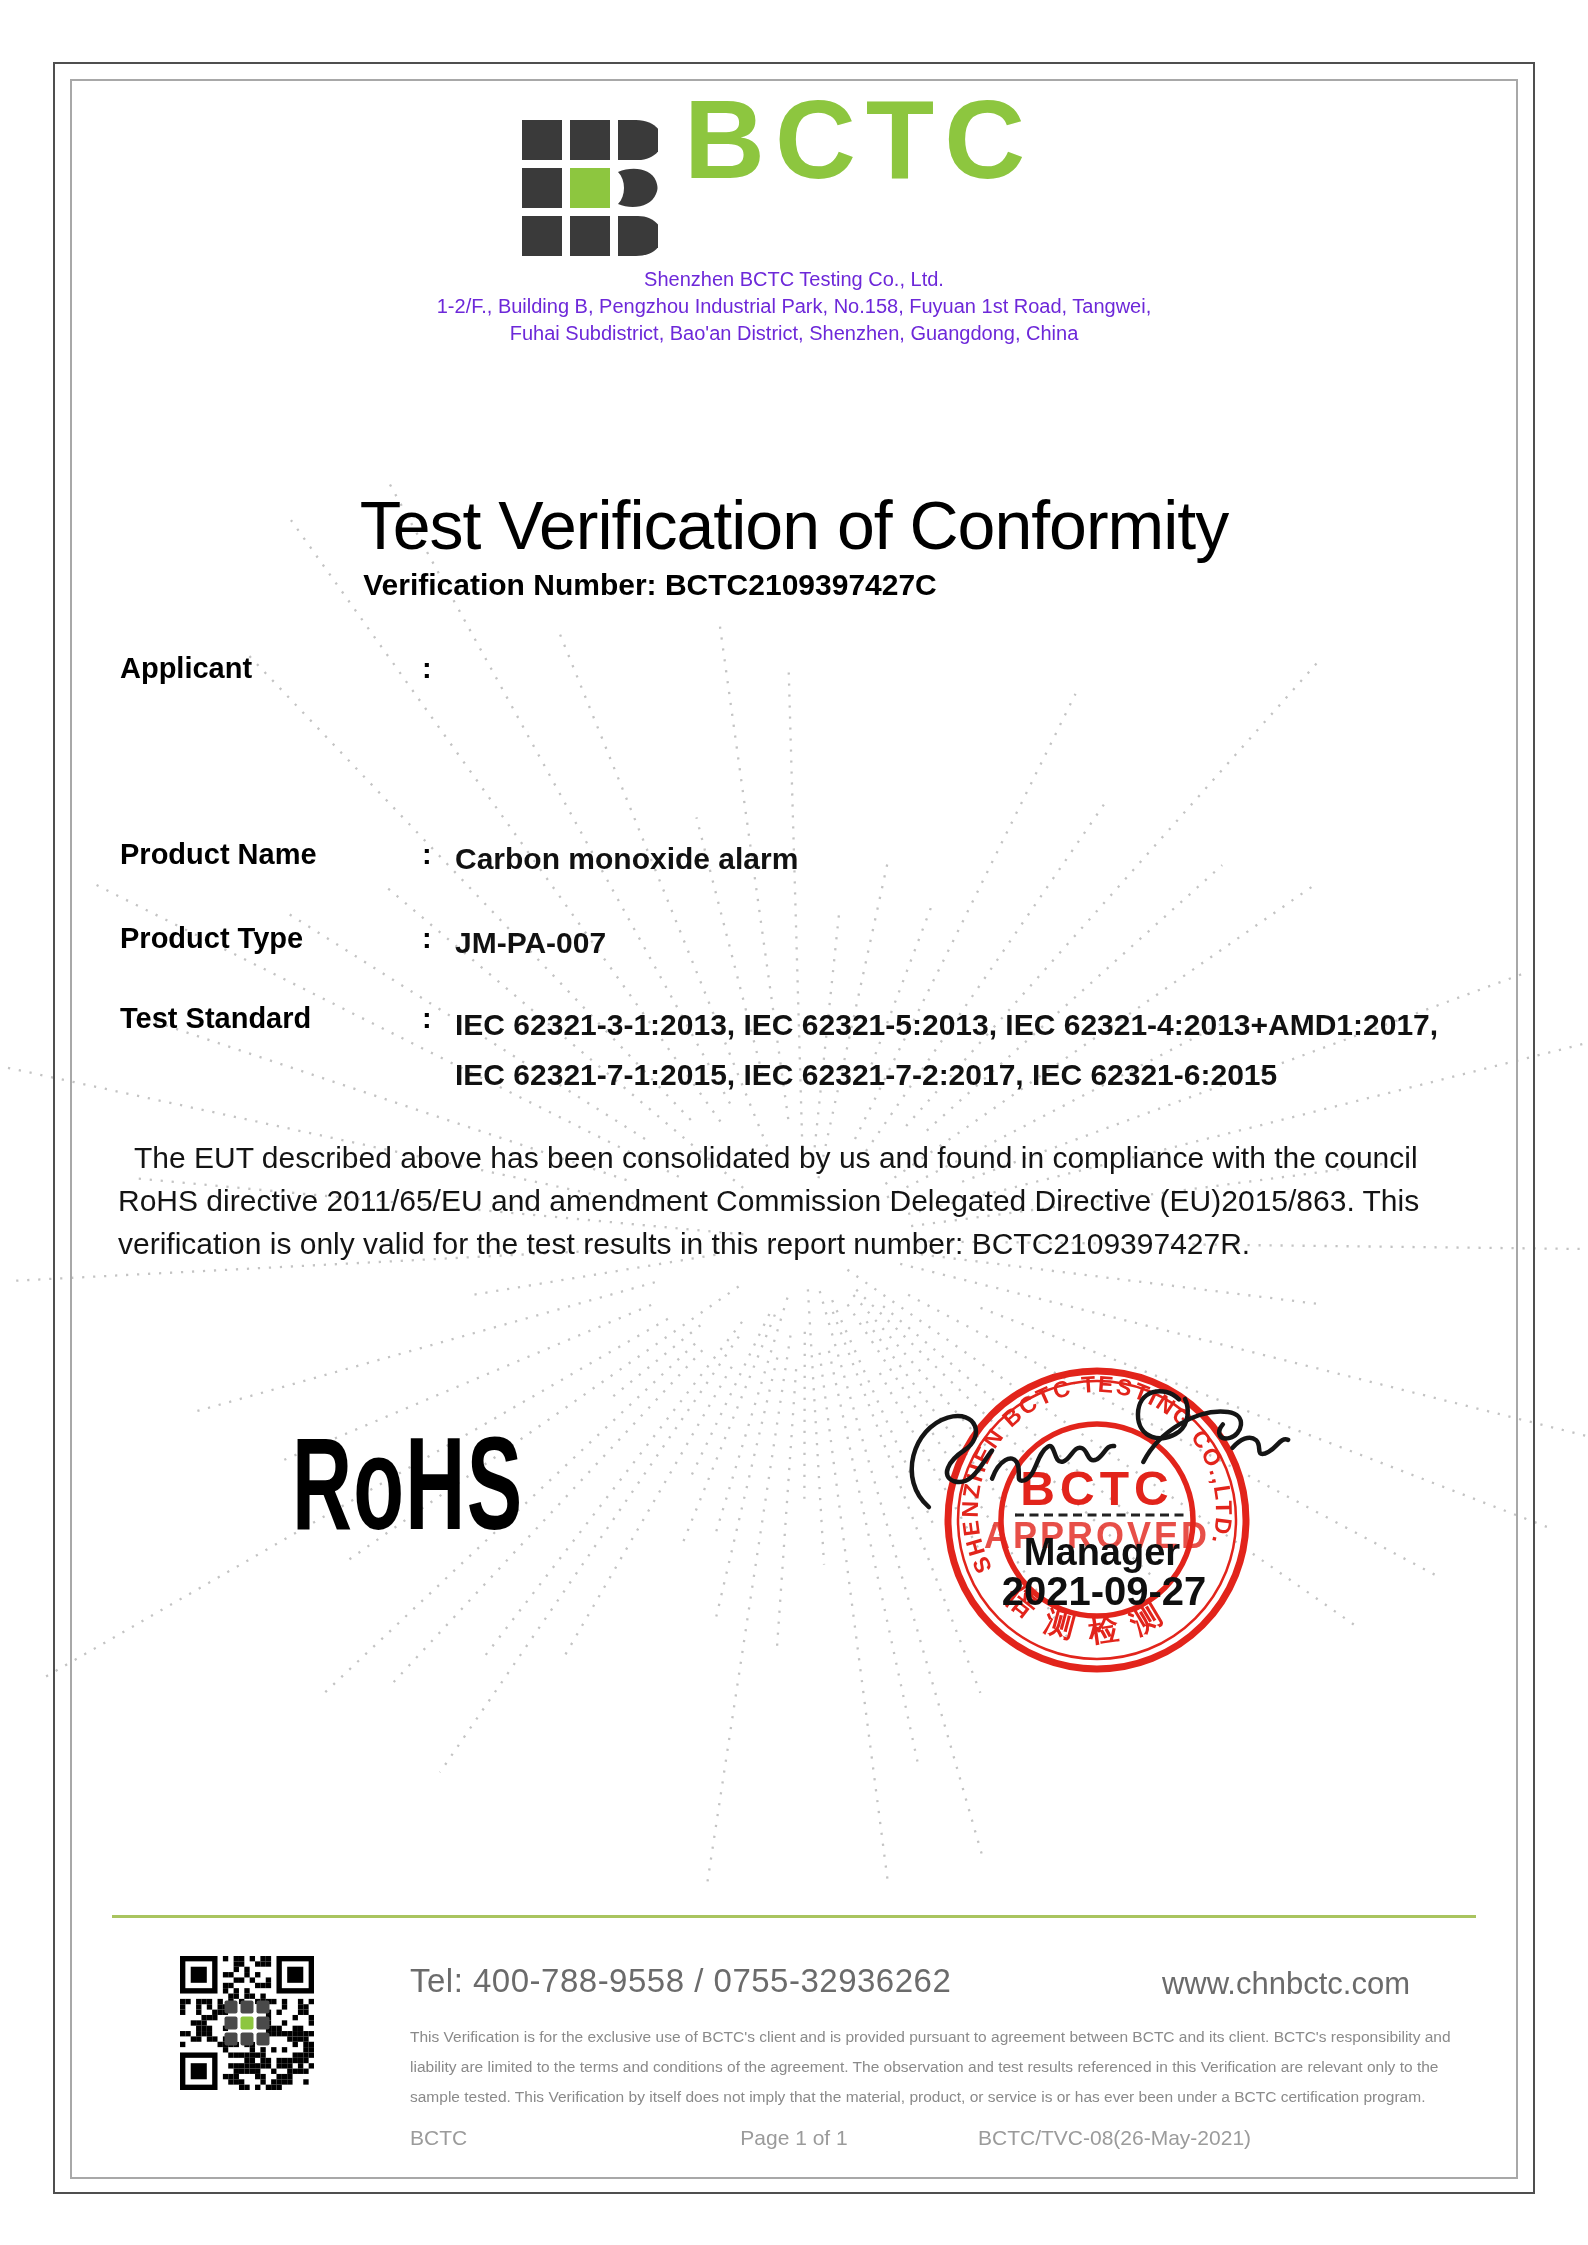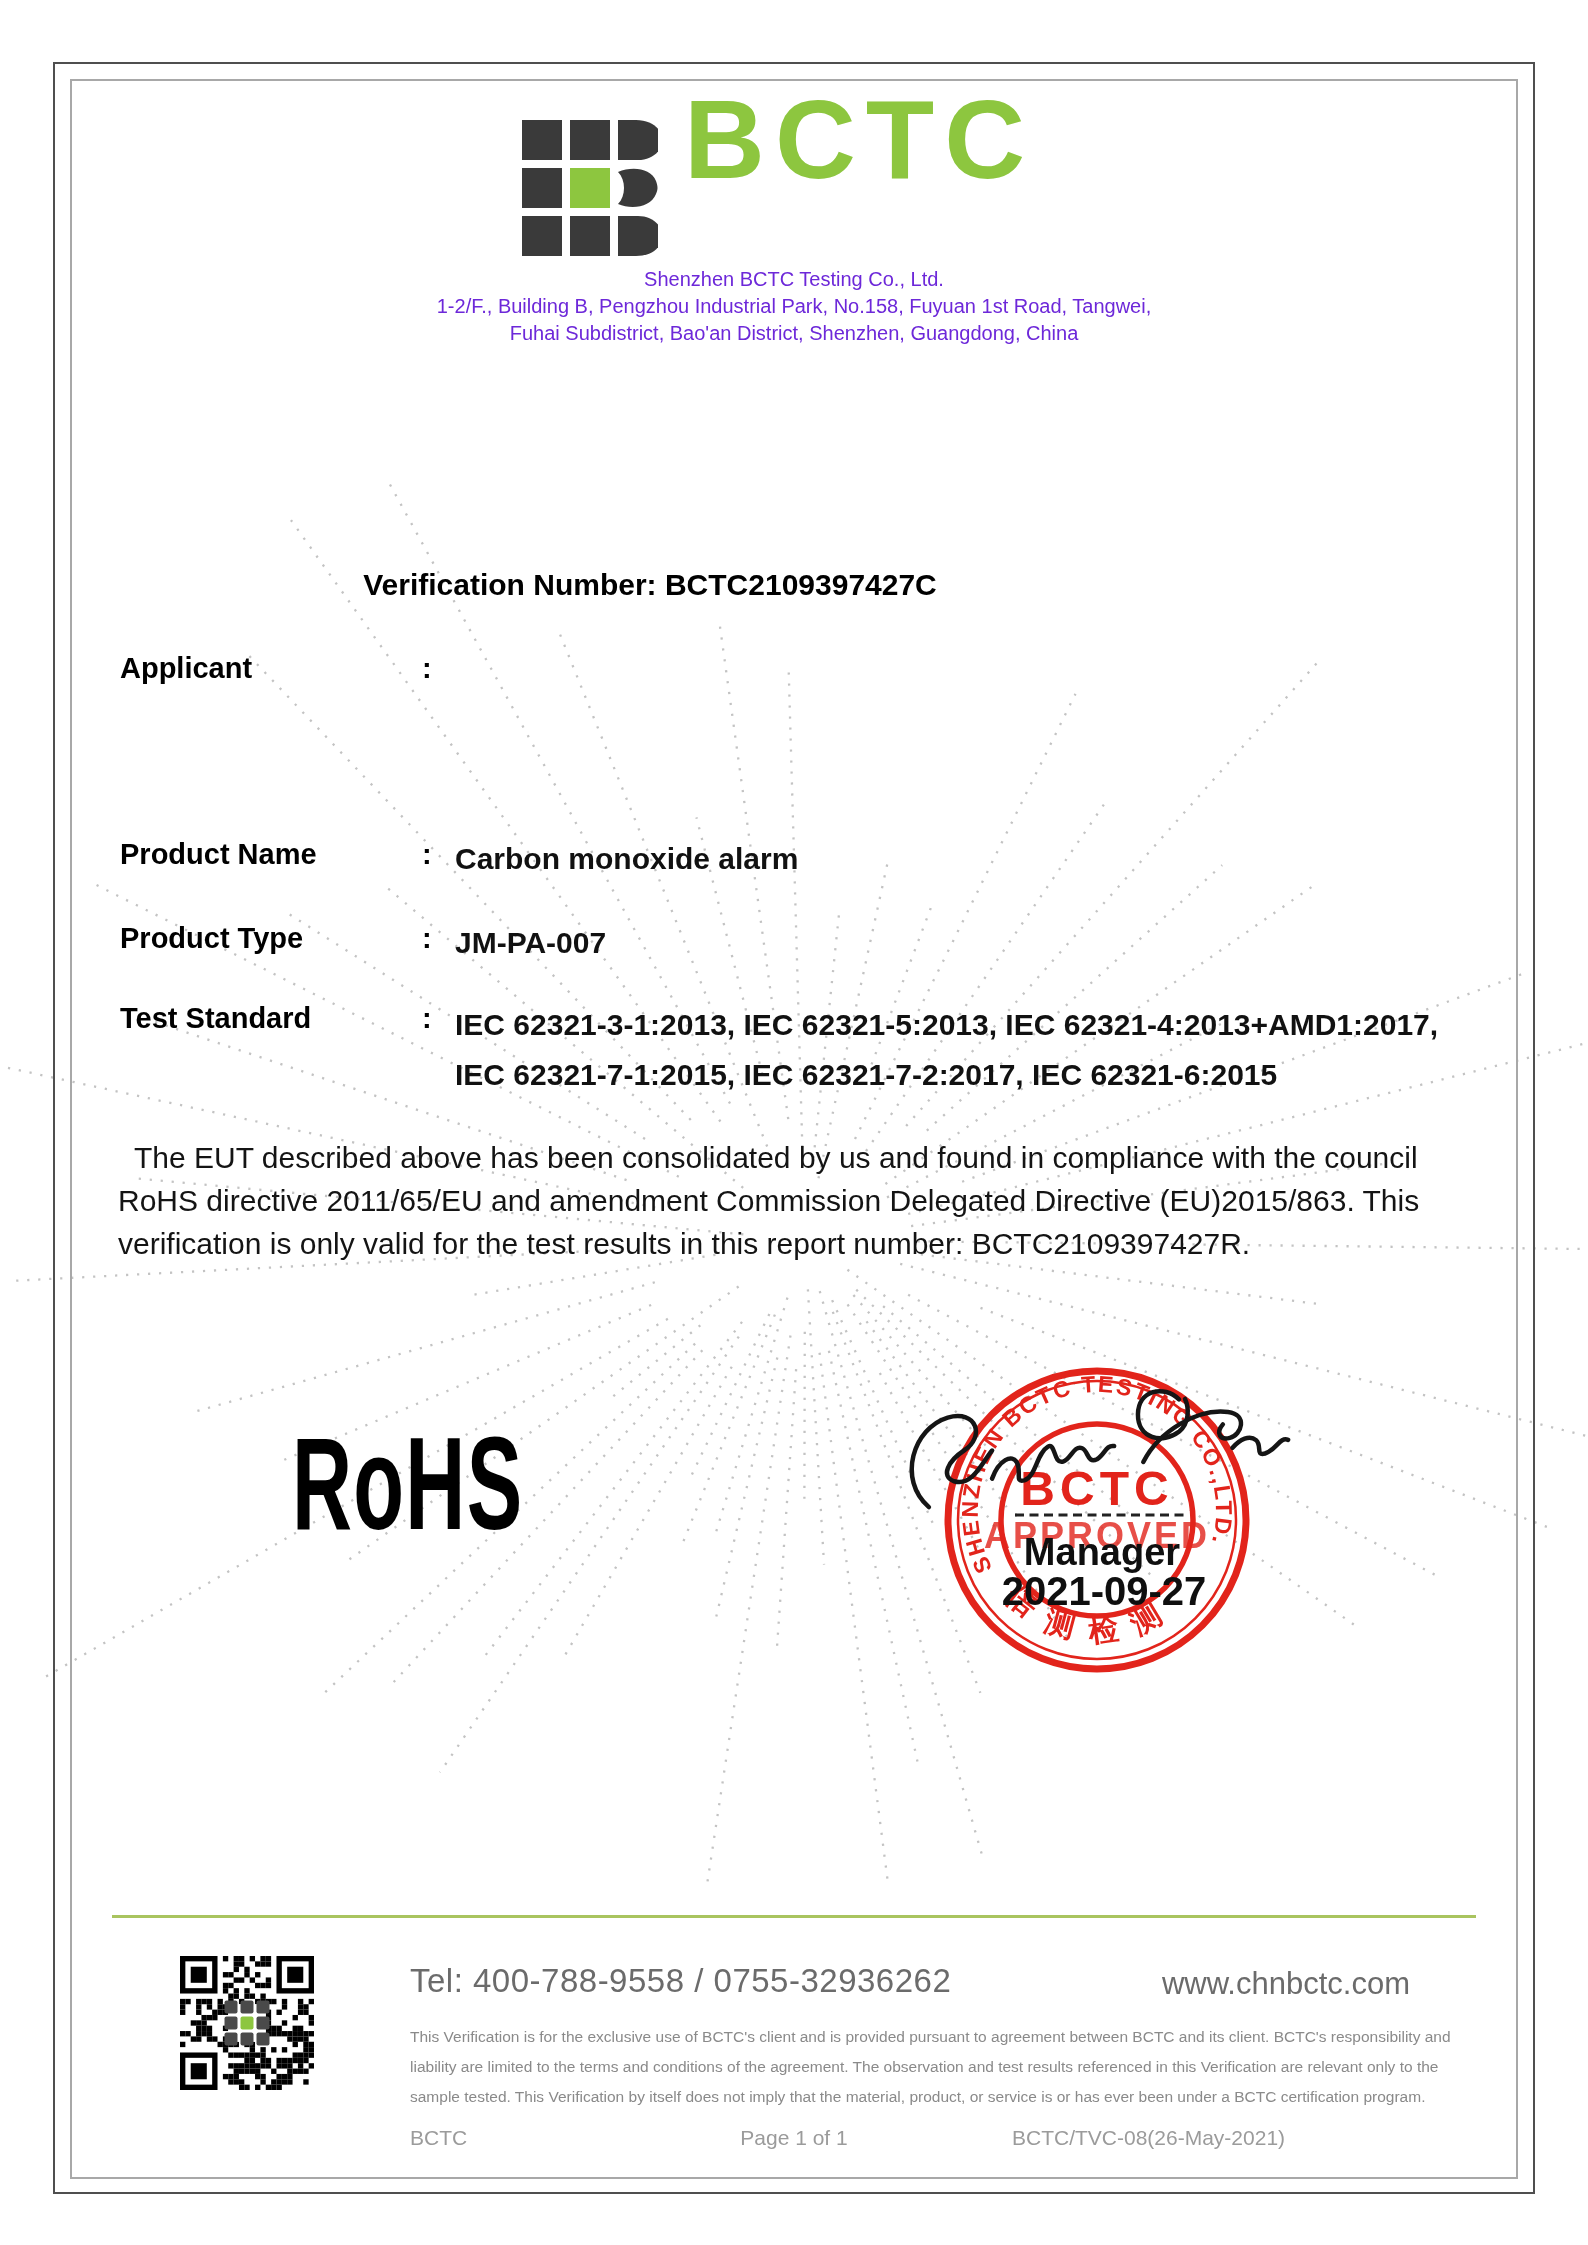--- a/index.html
+++ b/index.html
@@ -36,21 +36,21 @@
   .green-rule{position:absolute; left:112px; top:1915px; width:1364px; height:3px; background:#a9c45f;}
   .qr{position:absolute; left:180px; top:1956px;}
   .tel{position:absolute; left:410px; top:1962px; font-size:33px; color:#6b6b6b; letter-spacing:0.5px;}
   .website{position:absolute; left:1050px; top:1966px; width:360px; text-align:right;
     font-size:31px; color:#6b6b6b;}
   .disclaimer{position:absolute; left:410px; top:2022px; width:1066px; font-size:15.5px;
     line-height:1.92; color:#8a8a8a;}
   .footer-left{position:absolute; left:410px; top:2126px; font-size:21px; color:#9b9b9b;}
   .footer-center{position:absolute; left:0; top:2126px; width:1588px; text-align:center;
     font-size:21px; color:#9b9b9b;}
-  .footer-right{position:absolute; left:1012px; top:2126px; font-size:21px; color:#9b9b9b;}
+  .footer-right{position:absolute; left:978px; top:2126px; font-size:21px; color:#9b9b9b;}
 </style>
 </head>
 <body>
 
 <div class="page">
 
   <svg class="watermark" id="watermark" width="1588" height="2245" viewBox="0 0 1588 2245">
       <line x1="847.4355885480842" y1="1269.7331021811456" x2="1353.7716434932554" y2="1624.5047025001572" stroke="#c3c3c3" stroke-width="2.3" stroke-dasharray="2.2 8.8"></line>
       <line x1="883.1253784817166" y1="1306.1346046276954" x2="1128.9032371695157" y2="1514.190192023833" stroke="#c3c3c3" stroke-width="2.3" stroke-dasharray="2.2 8.8"></line>
       <line x1="856.2688723423435" y1="1289.6818640637944" x2="1155.3992297883112" y2="1579.5527560301603" stroke="#c3c3c3" stroke-width="2.3" stroke-dasharray="2.2 8.8"></line>
@@ -130,20 +130,21 @@
       <rect x="48" y="96" width="40" height="40"></rect>
       <path d="M96 96 h20 c13 0 24 8 24 20 c0 11 -10 20 -26 20 h-18 Z"></path>
     </g>
   </svg>
   <div class="logo-text">BCTC</div>
 
   <div class="company-line co-name">Shenzhen BCTC Testing Co., Ltd.</div>
   <div class="company-line co-addr1">1-2/F., Building B, Pengzhou Industrial Park, No.158, Fuyuan 1st Road, Tangwei,</div>
   <div class="company-line co-addr2">Fuhai Subdistrict, Bao'an District, Shenzhen, Guangdong, China</div>
 
+  <h1 class="title">Test Verification of Conformity</h1>
   <div class="verif-num">Verification Number: BCTC2109397427C</div>
 
   <div class="field-label" style="top:652px">Applicant</div>
   <div class="field-colon" style="top:652px">:</div>
 
   <div class="field-label" style="top:838px">Product Name</div>
   <div class="field-colon" style="top:838px">:</div>
   <div class="field-value bold" style="top:837px">Carbon monoxide alarm</div>
 
   <div class="field-label" style="top:922px">Product Type</div>

